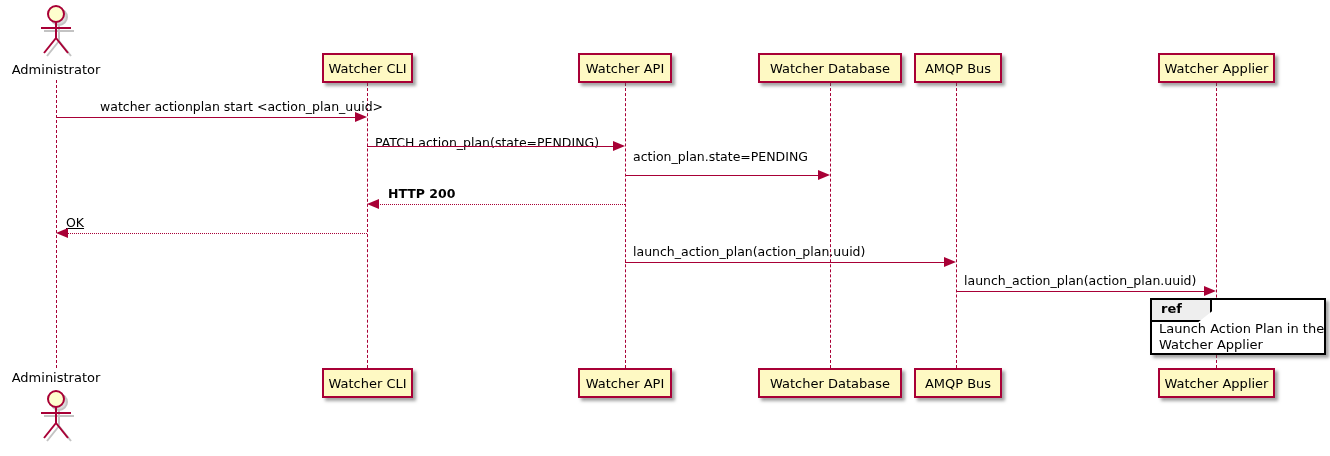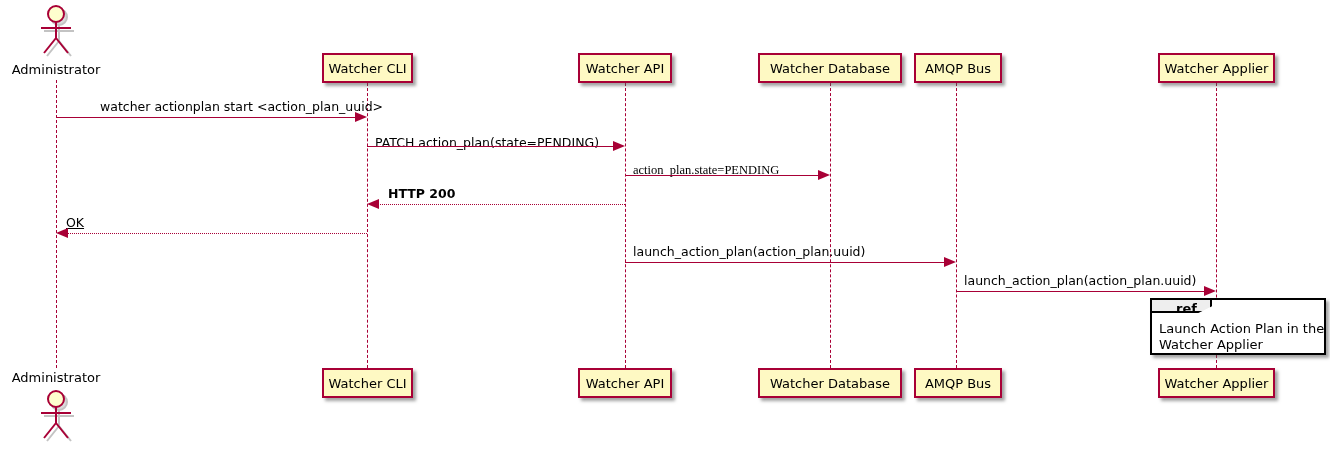--- a/index.html
+++ b/index.html
@@ -30,24 +30,24 @@
     border-left:12px solid #A80036; border-top:5px solid transparent; border-bottom:5px solid transparent; }
   .arrow-l { position:absolute; width:0; height:0; z-index:2;
     border-right:12px solid #A80036; border-top:5px solid transparent; border-bottom:5px solid transparent; }
   
   .ref {
     position:absolute; left:1150px; top:298px; width:176px; height:57px;
     background:#ffffff; border:2px solid #000000;
     box-shadow:3px 3px 3px rgba(90,90,90,0.55); z-index:4; box-sizing:border-box;
   }
   .ref-tab {
-    position:absolute; left:-2px; top:-2px; width:62px; height:15px;
+    position:absolute; left:-2px; top:-2px; width:62px; height:24px;
     background:#EEEEEE; border:2px solid #000000; box-sizing:border-box;
     clip-path:polygon(0 0,100% 0,100% 55%,78% 100%,0 100%);
-    font-size:13px; font-weight:bold; padding-left:24px; line-height:18px;
+    font-size:13px; font-weight:bold; padding-left:9px; line-height:18px;
   }
   .ref-body { position:absolute; left:7px; top:21px; font-size:13px; line-height:16px; white-space:nowrap; }
 </style>
 </head>
 <body>
 
 <div class="canvas">
 
   <div class="lifeline" style="left:56px;  top:80px; height:288px;"></div>
   <div class="lifeline" style="left:367px; top:83px; height:285px;"></div>
@@ -81,21 +81,21 @@
   <div class="pbox" style="left:1158px;top:53px; width:113px;">Watcher Applier</div>
 
   <div class="msg-label" style="left:63px; top:99px;margin-left:37px;">watcher actionplan start &lt;action_plan_uuid&gt;</div>
   <div class="msg-line solid" style="left:56px; top:117px; width:300px;"></div>
   <div class="arrow-r" style="left:355px; top:112px;"></div>
 
   <div class="msg-label" style="left:375px; top:135px;">PATCH action_plan(state=PENDING)</div>
   <div class="msg-line solid" style="left:367px; top:146px; width:247px;"></div>
   <div class="arrow-r" style="left:613px; top:141px;"></div>
 
-  <div class="msg-label" style="left:633px; top:163px;font-family:Liberation Serif, serif;">action_plan.state=PENDING</div>
+  <div class="msg-label" style="left:633px; top:149px;">action_plan.state=PENDING</div>
   <div class="msg-line solid" style="left:625px; top:175px; width:194px;"></div>
   <div class="arrow-r" style="left:818px; top:170px;"></div>
 
   <div class="msg-label" style="left:388px; top:186px;font-weight:bold;">HTTP 200</div>
   <div class="msg-line dotted" style="left:378px; top:204px; width:247px;"></div>
   <div class="arrow-l" style="left:367px; top:199px;"></div>
 
   <div class="msg-label" style="left:66px; top:215px;text-decoration:underline;">OK</div>
   <div class="msg-line dotted" style="left:67px; top:233px; width:300px;"></div>
   <div class="arrow-l" style="left:56px; top:228px;"></div>

